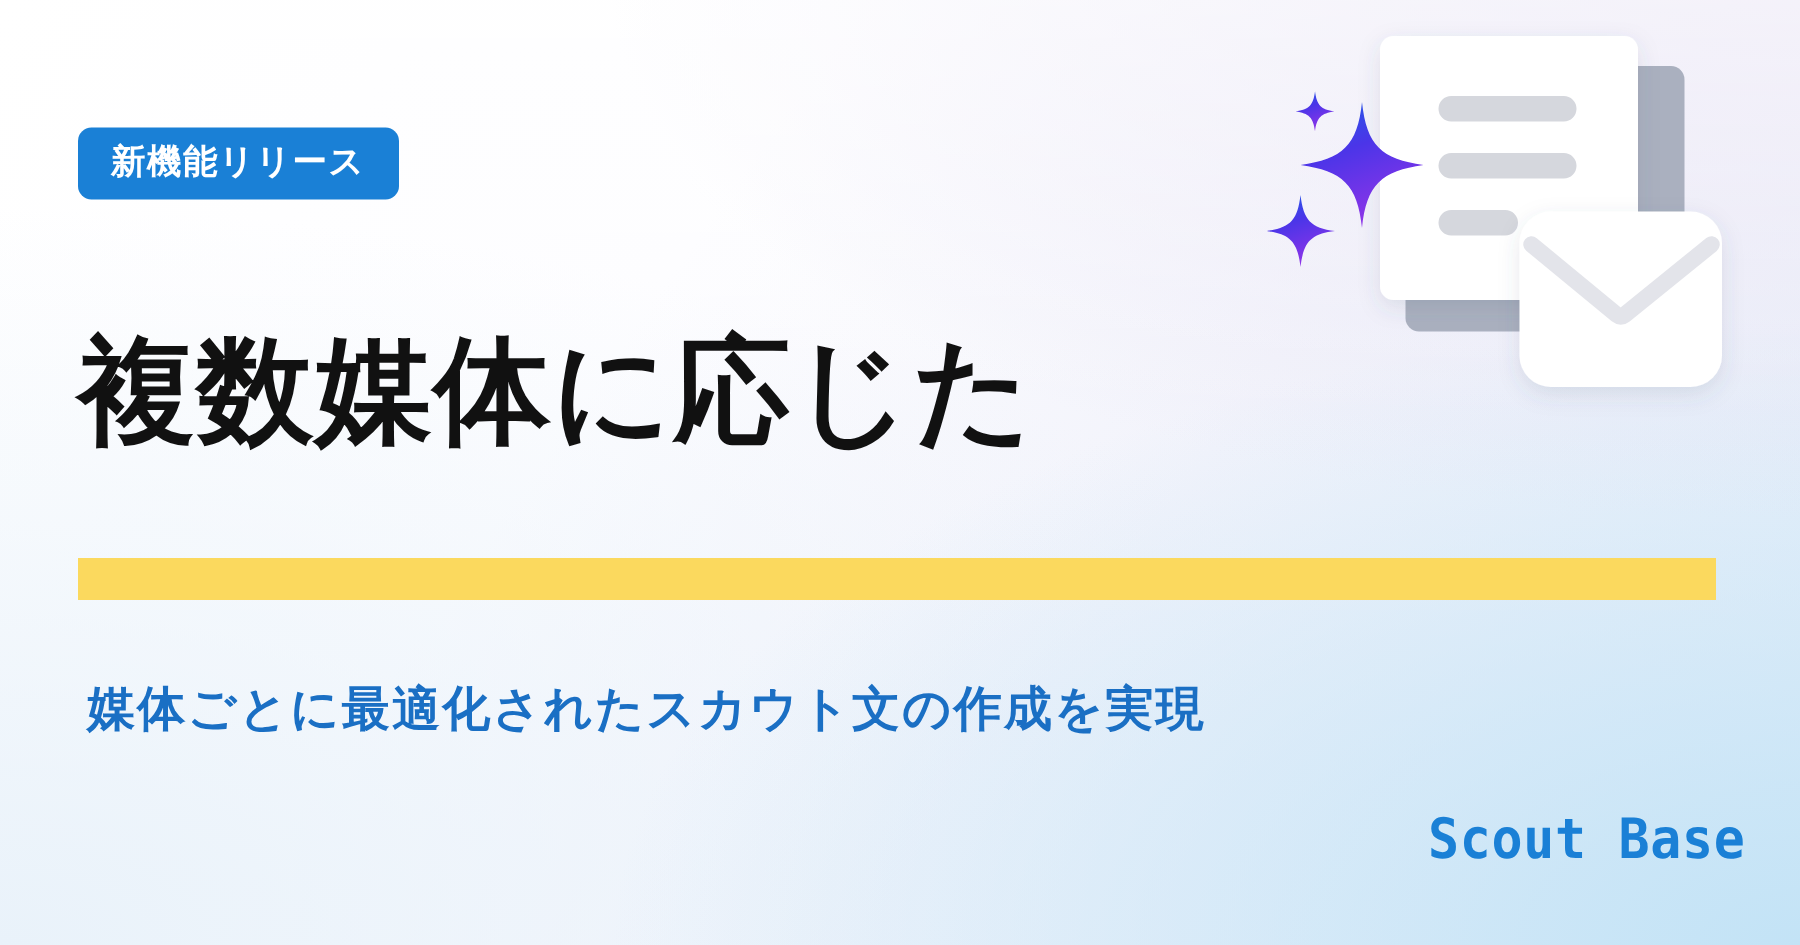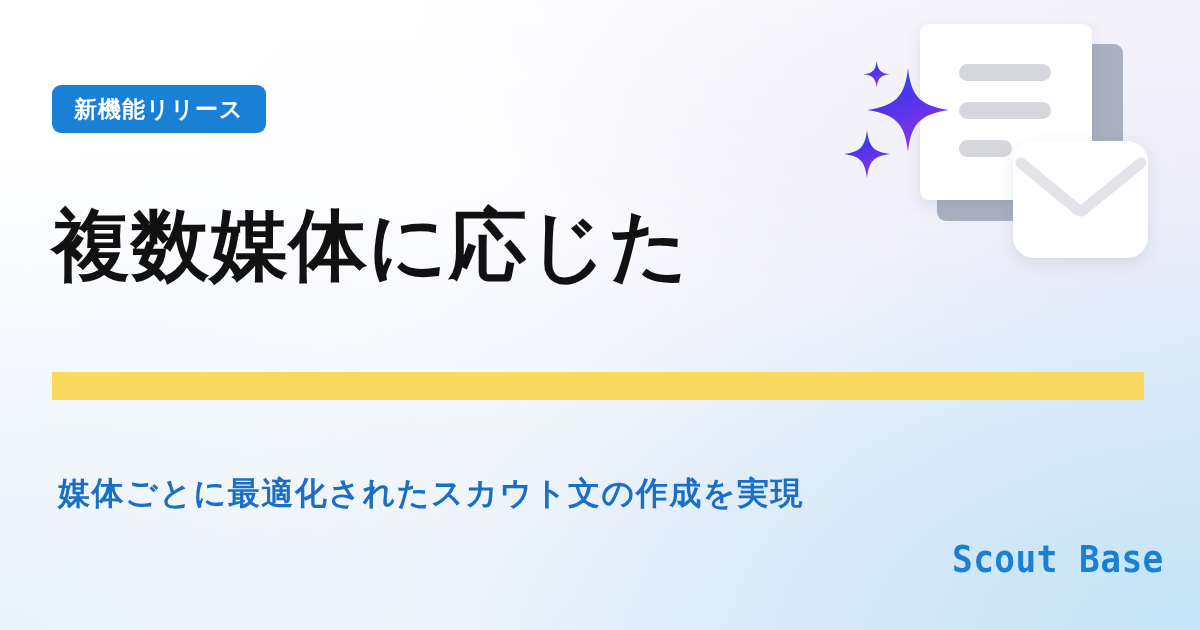--- a/index.html
+++ b/index.html
@@ -49,27 +49,27 @@
     height:48px;
     padding:0 22px;
     border-radius:9px;
     background:#1a80d6;
     color:#ffffff;
     font-size:23px;
     font-weight:bold;
     letter-spacing:1px;
     line-height:1;
     white-space:nowrap;
-    font-family:Liberation Serif, serif;
+    font-family:Liberation Mono, monospace;
   }
 
   
   .headline {
     position:absolute;
-    left:0; top:196px;
+    left:0; top:212px;
     width:1120px;
   }
   .hl-line {
     position:relative;
     display:block;
     color:#111111;
     font-size:78px;
     font-weight:bold;
     line-height:1.26;
     letter-spacing:1px;
@@ -86,21 +86,21 @@
     width:1092px;
     height:28px;
     background:#fbd95e;
     z-index:1;
   }
   .headline { z-index:2; }
 
   
   .subtitle {
     position:absolute;
-    left:6px; top:473px;
+    left:6px; top:452px;
     color:#1a6fc4;
     font-size:32px;
     font-weight:bold;
     letter-spacing:1.5px;
     line-height:1.3;
     white-space:nowrap;
     font-family:"DejaVu Sans", sans-serif;
   }
 
   

